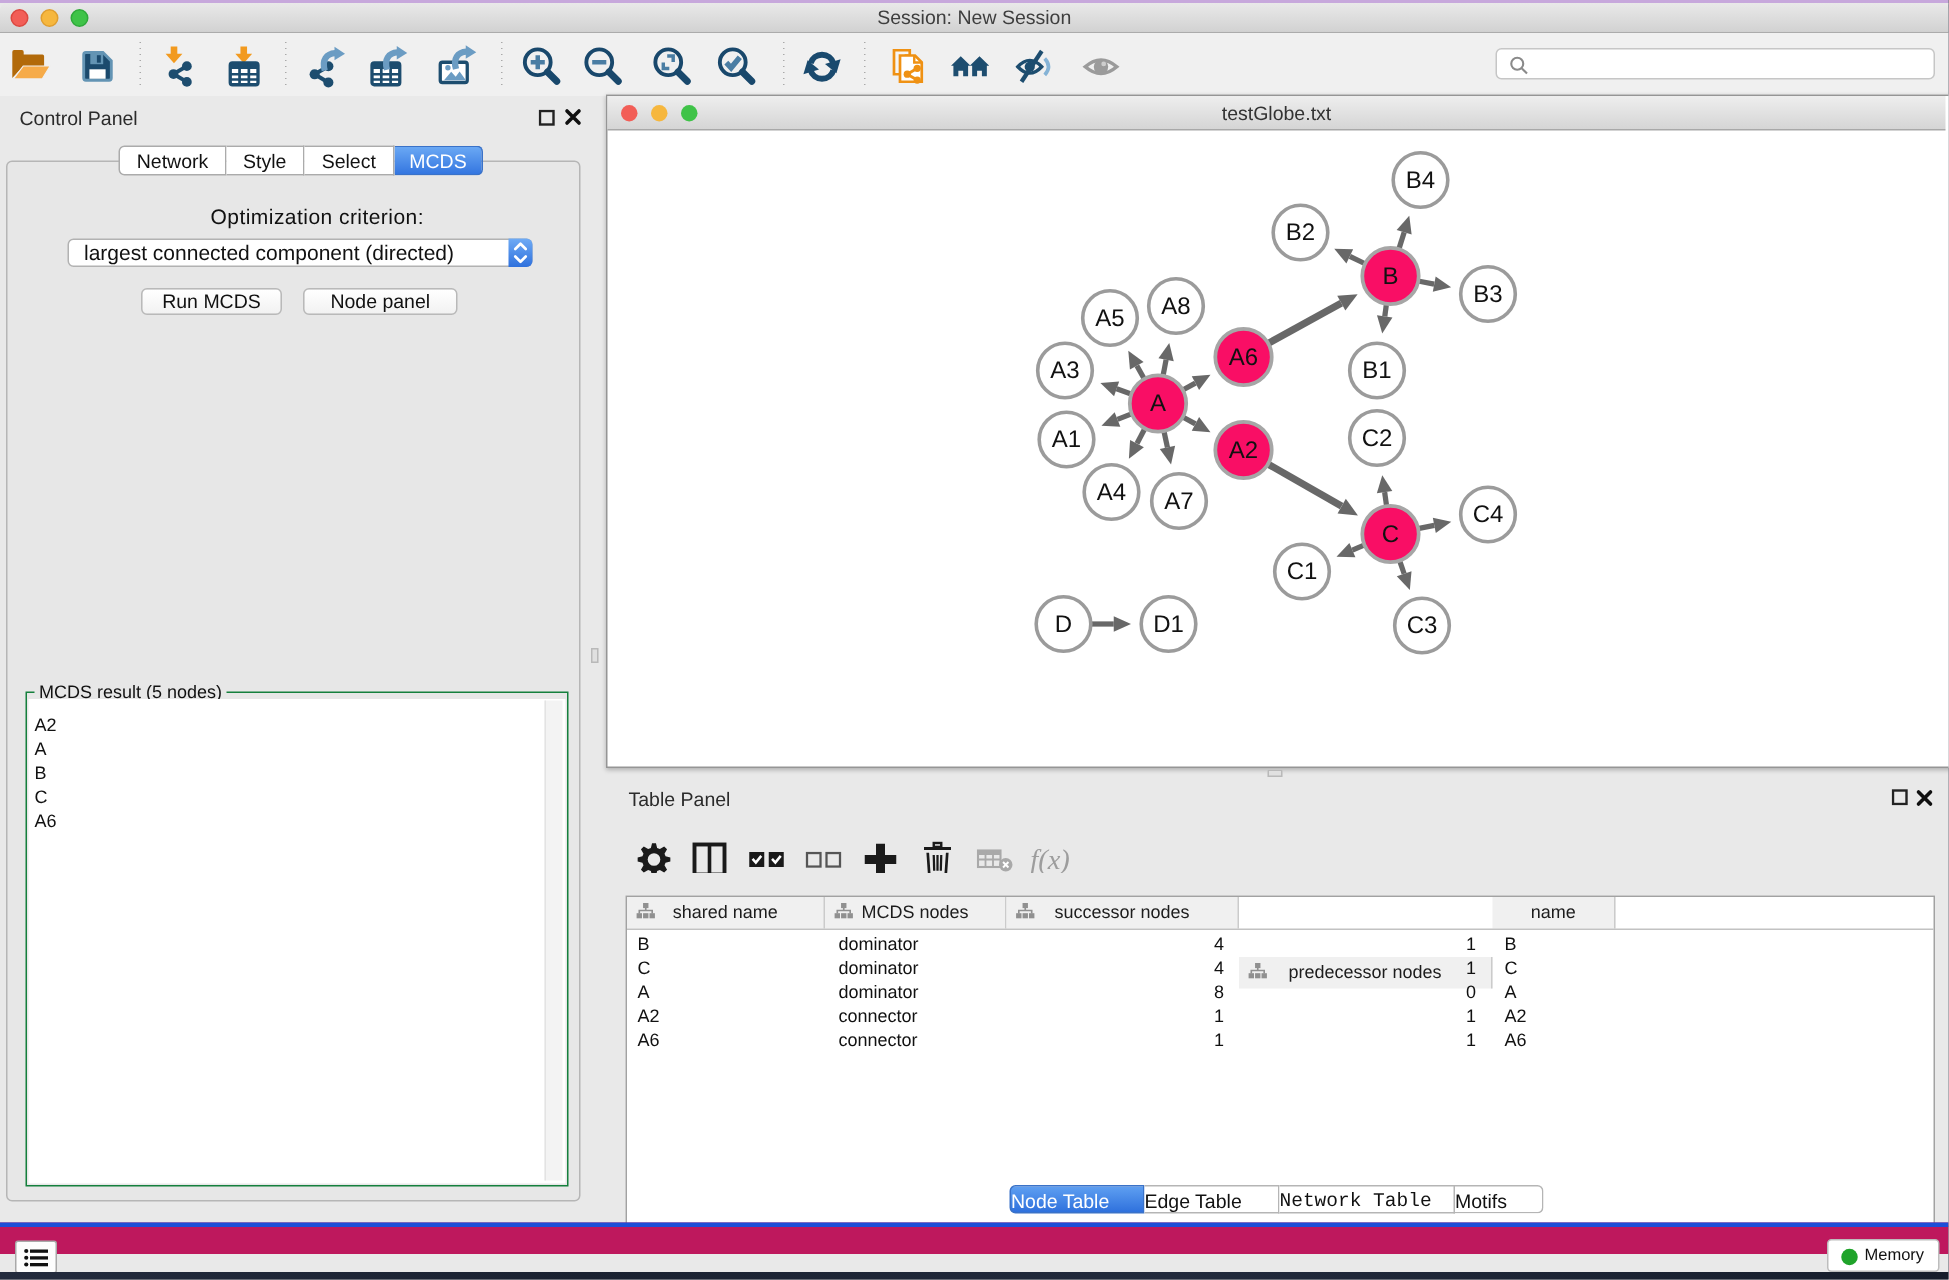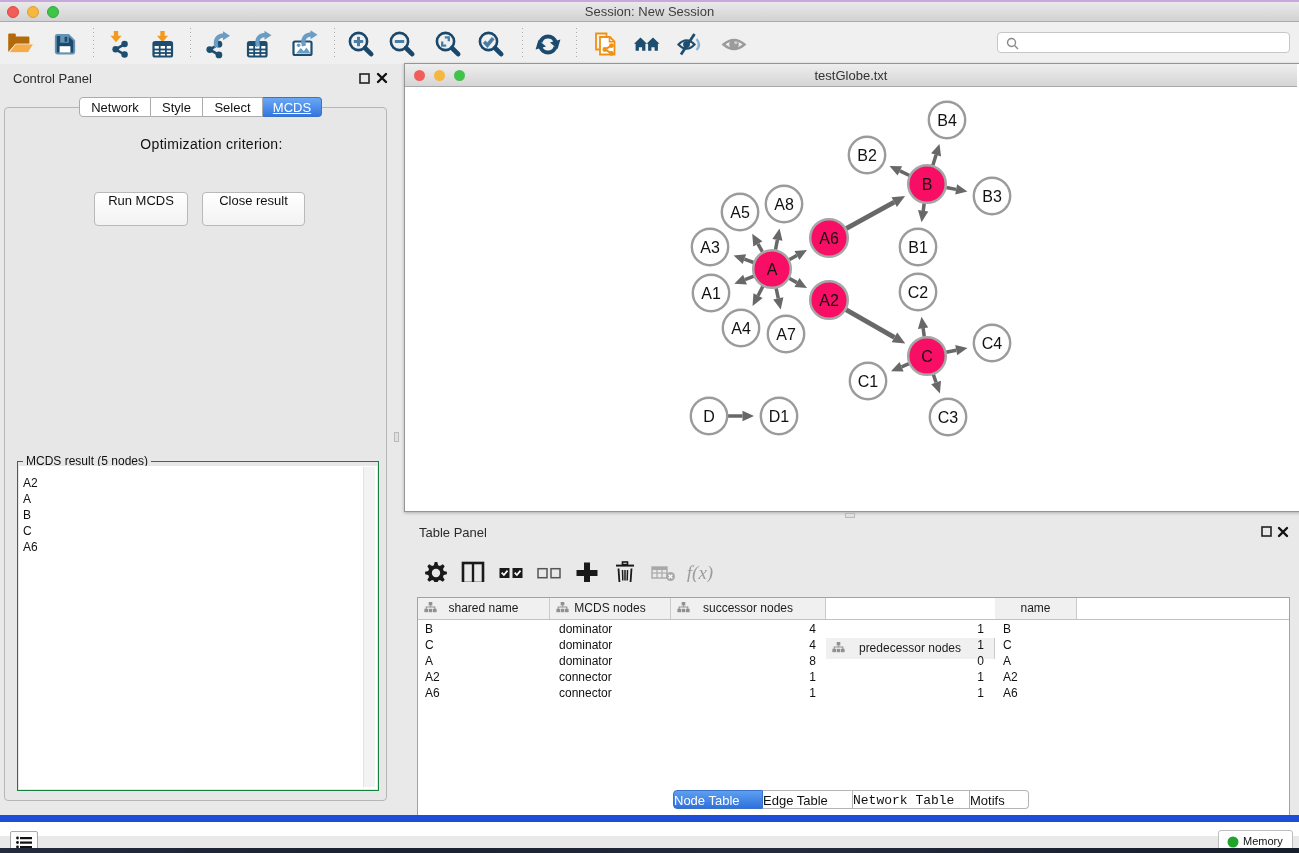--- a/index.html
+++ b/index.html
@@ -25,27 +25,27 @@
 
 #content { left:0; top:62px; width:1299px; height:753px; background:#e9e9e9; }
 
 #cp-title { left:13px; top:7px; font-size:13px; color:#2b2b2b; }
 .panel-ic { color:#222; }
 #cp-box { left:4px; top:43px; width:383px; height:694px; border:1px solid #b6b6b6;
   border-radius:4px; background:#e7e7e7; }
 
 .seg { top:33px; height:20px; background:#fff; border:1px solid #ababab; font-size:13px;
   text-align:center; line-height:19px; color:#111; }
-.seg.sel { background:linear-gradient(#6aa8f4,#3476e0); color:#fff; border-color:#3a72c8;text-decoration:underline; }
+.seg.sel { background:linear-gradient(#6aa8f4,#3476e0); color:#fff; border-color:#3a72c8; }
 
 #dd { left:45px; top:95px; width:310px; height:19px; background:#fff; border:1px solid #b2b2b2;
   border-radius:4px; font-size:14px; line-height:17px; color:#111; padding-left:10px; }
 #dd-btn { right:-1px; top:-1px; width:16px; height:19px; border-radius:0 4px 4px 0;
   background:linear-gradient(#6fabf5,#2f71dd); }
-.btn { top:128px; height:34px; background:linear-gradient(#ffffff,#f2f2f2); border:1px solid #b9b9b9;
+.btn { top:128px; height:18px; background:linear-gradient(#ffffff,#f2f2f2); border:1px solid #b9b9b9;
   border-radius:4px; font-size:13px; text-align:center; line-height:16px; color:#111; }
 
 #grp { left:17px; top:397px; width:362px; height:330px; border:1px solid #15803d; }
 #grp-label { left:5px; top:-8px; background:#e7e7e7; padding:0 3px; font-size:12px; color:#111; }
 #grp-list { left:1px; top:4px; width:358px; height:323px; background:#fff; font-size:12px; color:#111; }
 #grp-list .li { left:4px; height:16px; line-height:16px; }
 #grp-scroll { right:2px; top:1px; width:12px; height:320px; background:#f3f3f3; border-left:1px solid #e3e3e3; }
 
 #netwin { left:404px; top:-1px; width:1066px; height:449px; background:#fff;
   border:1px solid #959595; box-shadow:0 1px 3px rgba(0,0,0,0.25); }
@@ -57,21 +57,21 @@
 #tbl-frame { left:417px; top:533px; width:873px; height:232px; background:#fff; border:1px solid #a2a2a2; }
 .th { top:0; height:21px; background:#f0f0f0; border-right:1px solid #cbcbcb; font-size:12px; color:#1c1c1c; }
 .th .lab { width:100%; text-align:center; line-height:21px; }
 #thead-line { left:0; top:21px; width:871px; height:1px; background:#c2c2c2; }
 .td { font-size:12px; color:#111; line-height:16px; }
 
 .btab { top:726px; height:19px; background:#fff; border:1px solid #b5b5b5; font-size:13px;
   line-height:20px; color:#111; }
 .btab.sel { background:linear-gradient(#5e9ff1,#2f71dd); color:#fff; border-color:#3a72c8; }
 
-#statusbar { left:0; top:813px; width:1299px; height:21px; background:#ffffff; border-top:7px solid #1d4ed8; }
+#statusbar { left:0; top:813px; width:1299px; height:21px; background:#be185d; border-top:3px solid #1d4ed8; }
 #sb-btn { left:10px; top:9px; width:28px; height:22px; background:#fdfdfd; border:1px solid #a9a9a9; border-radius:2px; }
 #mem-btn { left:1218px; top:8px; width:75px; height:22px; background:#fff; border:1px solid #bdbdbd;
   border-radius:3px; font-size:11px; color:#111; }
 #bottom-strip { left:0; top:848px; width:1299px; height:5px;
   background:linear-gradient(90deg,#232b3d,#1a2130 30%,#222a3c 60%,#161d2b); }
 </style>
 </head>
 <body>
 <div id="desktop-top" class="abs"></div>
 <div id="app" class="abs">
@@ -216,22 +216,28 @@
       </svg>
     <svg class="abs panel-ic" style="left:376px;top:8px;" width="12" height="12" viewBox="0 0 12 12">
         <path d="M2 2 L10 10 M10 2 L2 10" stroke="#111" stroke-width="2.4" stroke-linecap="round"></path>
       </svg>
     <div id="cp-box" class="abs"></div>
     <div class="seg abs" style="left:79px;width:72px;border-radius:4px 0 0 4px;">Network</div>
     <div class="seg abs" style="left:151px;width:52px;border-left:none;">Style</div>
     <div class="seg abs" style="left:203px;width:60px;border-left:none;">Select</div>
     <div class="seg sel abs" style="left:263px;width:59px;border-left:none;border-radius:0 4px 4px 0;">MCDS</div>
     <div class="abs" style="left:0;top:72px;width:391px;text-align:center;font-size:14px;letter-spacing:0.3px;color:#111;margin-left:16px;">Optimization criterion:</div>
+    <div id="dd" class="abs">largest connected component (directed)
+      <div id="dd-btn" class="abs"><svg width="16" height="19" viewBox="0 0 16 19">
+        <path d="M4.5 7 L8 3.5 L11.5 7" fill="none" stroke="#fff" stroke-width="1.8" stroke-linejoin="round" stroke-linecap="round"></path>
+        <path d="M4.5 12 L8 15.5 L11.5 12" fill="none" stroke="#fff" stroke-width="1.8" stroke-linejoin="round" stroke-linecap="round"></path>
+      </svg></div>
+    </div>
     <div class="btn abs" style="left:94px;width:94px;">Run MCDS</div>
-    <div class="btn abs" style="left:202px;width:103px;">Close result</div>
+    <div class="btn abs" style="left:202px;width:103px;">Node panel</div>
     <div id="grp" class="abs">
       <div id="grp-label" class="abs">MCDS result (5 nodes)</div>
       <div id="grp-list" class="abs">
         <div class="li abs" style="top:9px;">A2</div>
         <div class="li abs" style="top:25px;">A</div>
         <div class="li abs" style="top:41px;">B</div>
         <div class="li abs" style="top:57px;">C</div>
         <div class="li abs" style="top:73px;">A6</div>
         <div id="grp-scroll" class="abs"></div>
       </div>

